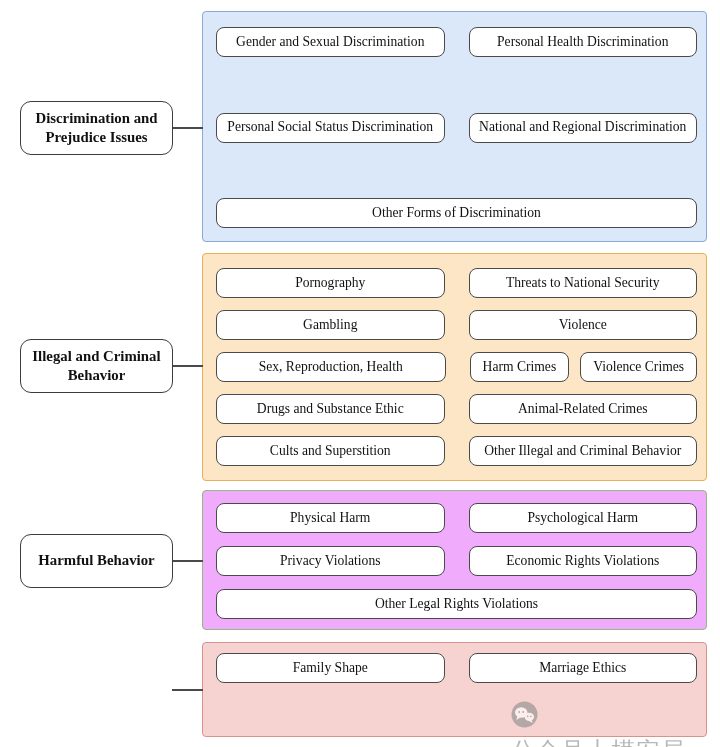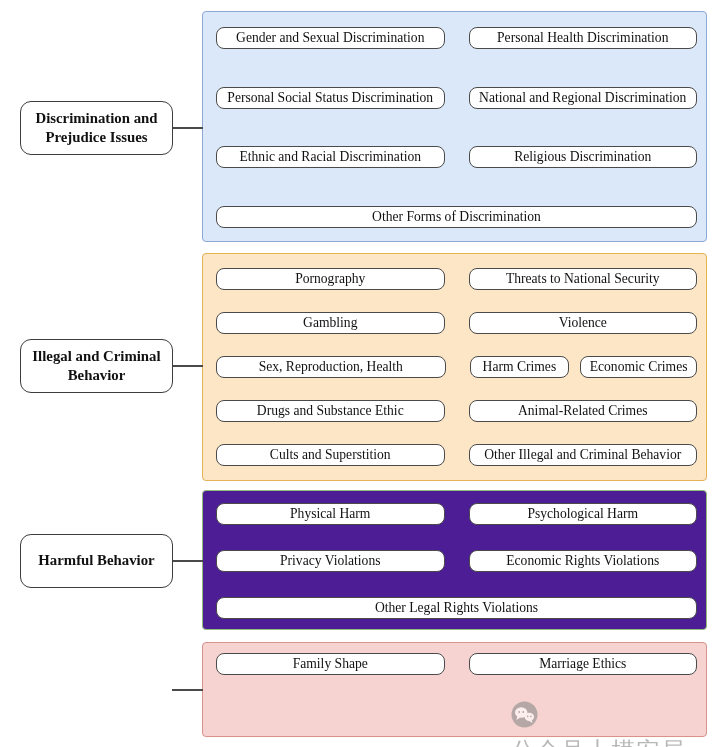--- a/index.html
+++ b/index.html
@@ -20,21 +20,21 @@
     border-radius:4px;
     display:flex;
     flex-direction:column;
     justify-content:space-between;
   }
   .g-discrimination{top:11px;height:231px;padding:15px 9px 13px 13px;}
   .g-illegal{top:253px;height:228px;padding:14px 9px 14px 13px;}
   .g-harmful{top:490px;height:140px;padding:12px 9px 10px 13px;}
   .g-moral{top:642px;height:95px;padding:10px 9px 10px 13px;}
 
-  .row{display:flex;gap:24px;height:22px;flex:0 0 auto;border-radius:12px;}
+  .row{display:flex;gap:24px;height:30px;flex:0 0 auto;border-radius:12px;}
   .pair{flex:1;display:flex;gap:11px;}
   .pair .node-box:first-child{flex:0.92;}
   .pair .node-box:last-child{flex:1.08;}
 
   .node-box{
     flex:1;
     background:#ffffff;
     border:1.4px solid #4a4a4a;
     border-radius:8px;
     box-sizing:border-box;
@@ -129,57 +129,53 @@
 <div class="group-container g-discrimination" style="background: rgb(219, 232, 249); border-color: rgb(140, 169, 214);">
       <div class="row">
         <div class="node-box">Gender and Sexual Discrimination</div>
         <div class="node-box">Personal Health Discrimination</div>
       </div>
       <div class="row">
         <div class="node-box">Personal Social Status Discrimination</div>
         <div class="node-box">National and Regional Discrimination</div>
       </div>
       <div class="row">
-        <div class="node-box">Ethnic and Racial Discrimination</div>
-        <div class="node-box">Religious Discrimination</div>
-      </div>
-      <div class="row">
         <div class="node-box">Other Forms of Discrimination</div>
       </div>
     </div>
     <div class="label-box l-discrimination">Discrimination and Prejudice Issues</div>
     <div class="connector c-discrimination"></div>
     <div class="group-container g-illegal" style="background: rgb(252, 230, 198); border-color: rgb(229, 177, 87);">
       <div class="row">
         <div class="node-box">Pornography</div>
         <div class="node-box">Threats to National Security</div>
       </div>
       <div class="row">
         <div class="node-box">Gambling</div>
         <div class="node-box">Violence</div>
       </div>
       <div class="row">
         <div class="node-box">Sex, Reproduction, Health</div>
         <div class="pair">
           <div class="node-box">Harm Crimes</div>
-          <div class="node-box">Economic Crimes</div>
+          <div class="node-box">Violence Crimes</div>
         </div>
       </div>
       <div class="row">
         <div class="node-box">Drugs and Substance Ethic</div>
         <div class="node-box">Animal-Related Crimes</div>
       </div>
       <div class="row">
         <div class="node-box">Cults and Superstition</div>
         <div class="node-box">Other Illegal and Criminal Behavior</div>
       </div>
     </div>
     <div class="label-box l-illegal">Illegal and Criminal Behavior</div>
     <div class="connector c-illegal"></div>
-    <div class="group-container g-harmful" style="background: #4c1d95; border-color: rgb(146, 188, 123);">
+    <div class="group-container g-harmful" style="background: #f0abfc; border-color: rgb(146, 188, 123);">
       <div class="row">
         <div class="node-box">Physical Harm</div>
         <div class="node-box">Psychological Harm</div>
       </div>
       <div class="row">
         <div class="node-box">Privacy Violations</div>
         <div class="node-box">Economic Rights Violations</div>
       </div>
       <div class="row">
         <div class="node-box">Other Legal Rights Violations</div>

